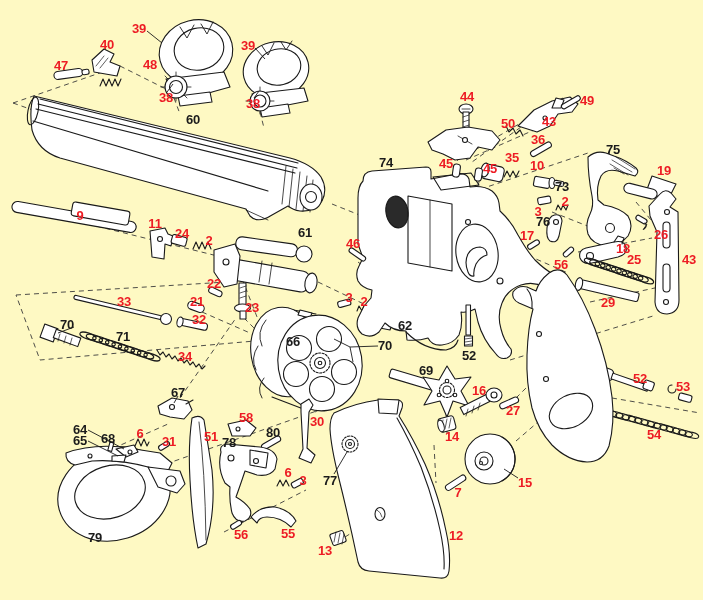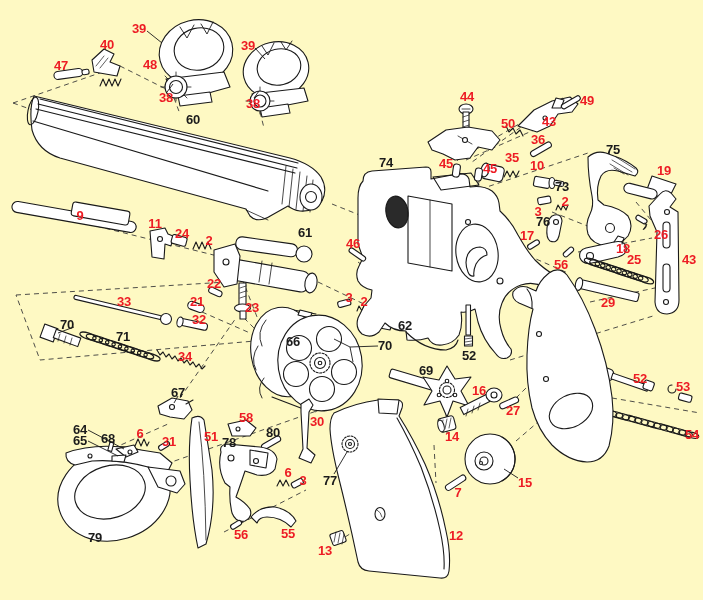--- a/index.html
+++ b/index.html
@@ -431,21 +431,21 @@
       <span class="part-label" style="left: 689px; top: 259px; color: rgb(237, 28, 36);">43</span>
       <span class="part-label" style="left: 608px; top: 302px; color: rgb(237, 28, 36);">29</span>
       <span class="part-label" style="left: 353px; top: 243px; color: rgb(237, 28, 36);">46</span>
       <span class="part-label" style="left: 469px; top: 355px; color: rgb(27, 27, 27);">52</span>
       <span class="part-label" style="left: 426px; top: 370px; color: rgb(27, 27, 27);">69</span>
       <span class="part-label" style="left: 479px; top: 390px; color: rgb(237, 28, 36);">16</span>
       <span class="part-label" style="left: 513px; top: 410px; color: rgb(237, 28, 36);">27</span>
       <span class="part-label" style="left: 452px; top: 436px; color: rgb(237, 28, 36);">14</span>
       <span class="part-label" style="left: 640px; top: 378px; color: rgb(237, 28, 36);">52</span>
       <span class="part-label" style="left: 683px; top: 386px; color: rgb(237, 28, 36);">53</span>
-      <span class="part-label" style="left: 676px; top: 434px; color: rgb(237, 28, 36); padding-left: 32px;">54</span>
+      <span class="part-label" style="left: 638px; top: 434px; color: rgb(237, 28, 36); padding-left: 32px;">54</span>
       <span class="part-label" style="left: 525px; top: 482px; color: rgb(237, 28, 36);">15</span>
       <span class="part-label" style="left: 458px; top: 492px; color: rgb(237, 28, 36);">7</span>
       <span class="part-label" style="left: 456px; top: 535px; color: rgb(237, 28, 36);">12</span>
       <span class="part-label" style="left: 325px; top: 550px; color: rgb(237, 28, 36);">13</span>
       <span class="part-label" style="left: 330px; top: 480px; color: rgb(27, 27, 27);">77</span>
       <span class="part-label" style="left: 178px; top: 392px; color: rgb(27, 27, 27);">67</span>
       <span class="part-label" style="left: 80px; top: 429px; color: rgb(27, 27, 27);">64</span>
       <span class="part-label" style="left: 80px; top: 440px; color: rgb(27, 27, 27);">65</span>
       <span class="part-label" style="left: 108px; top: 438px; color: rgb(27, 27, 27);">68</span>
       <span class="part-label" style="left: 140px; top: 433px; color: rgb(237, 28, 36);">6</span>

